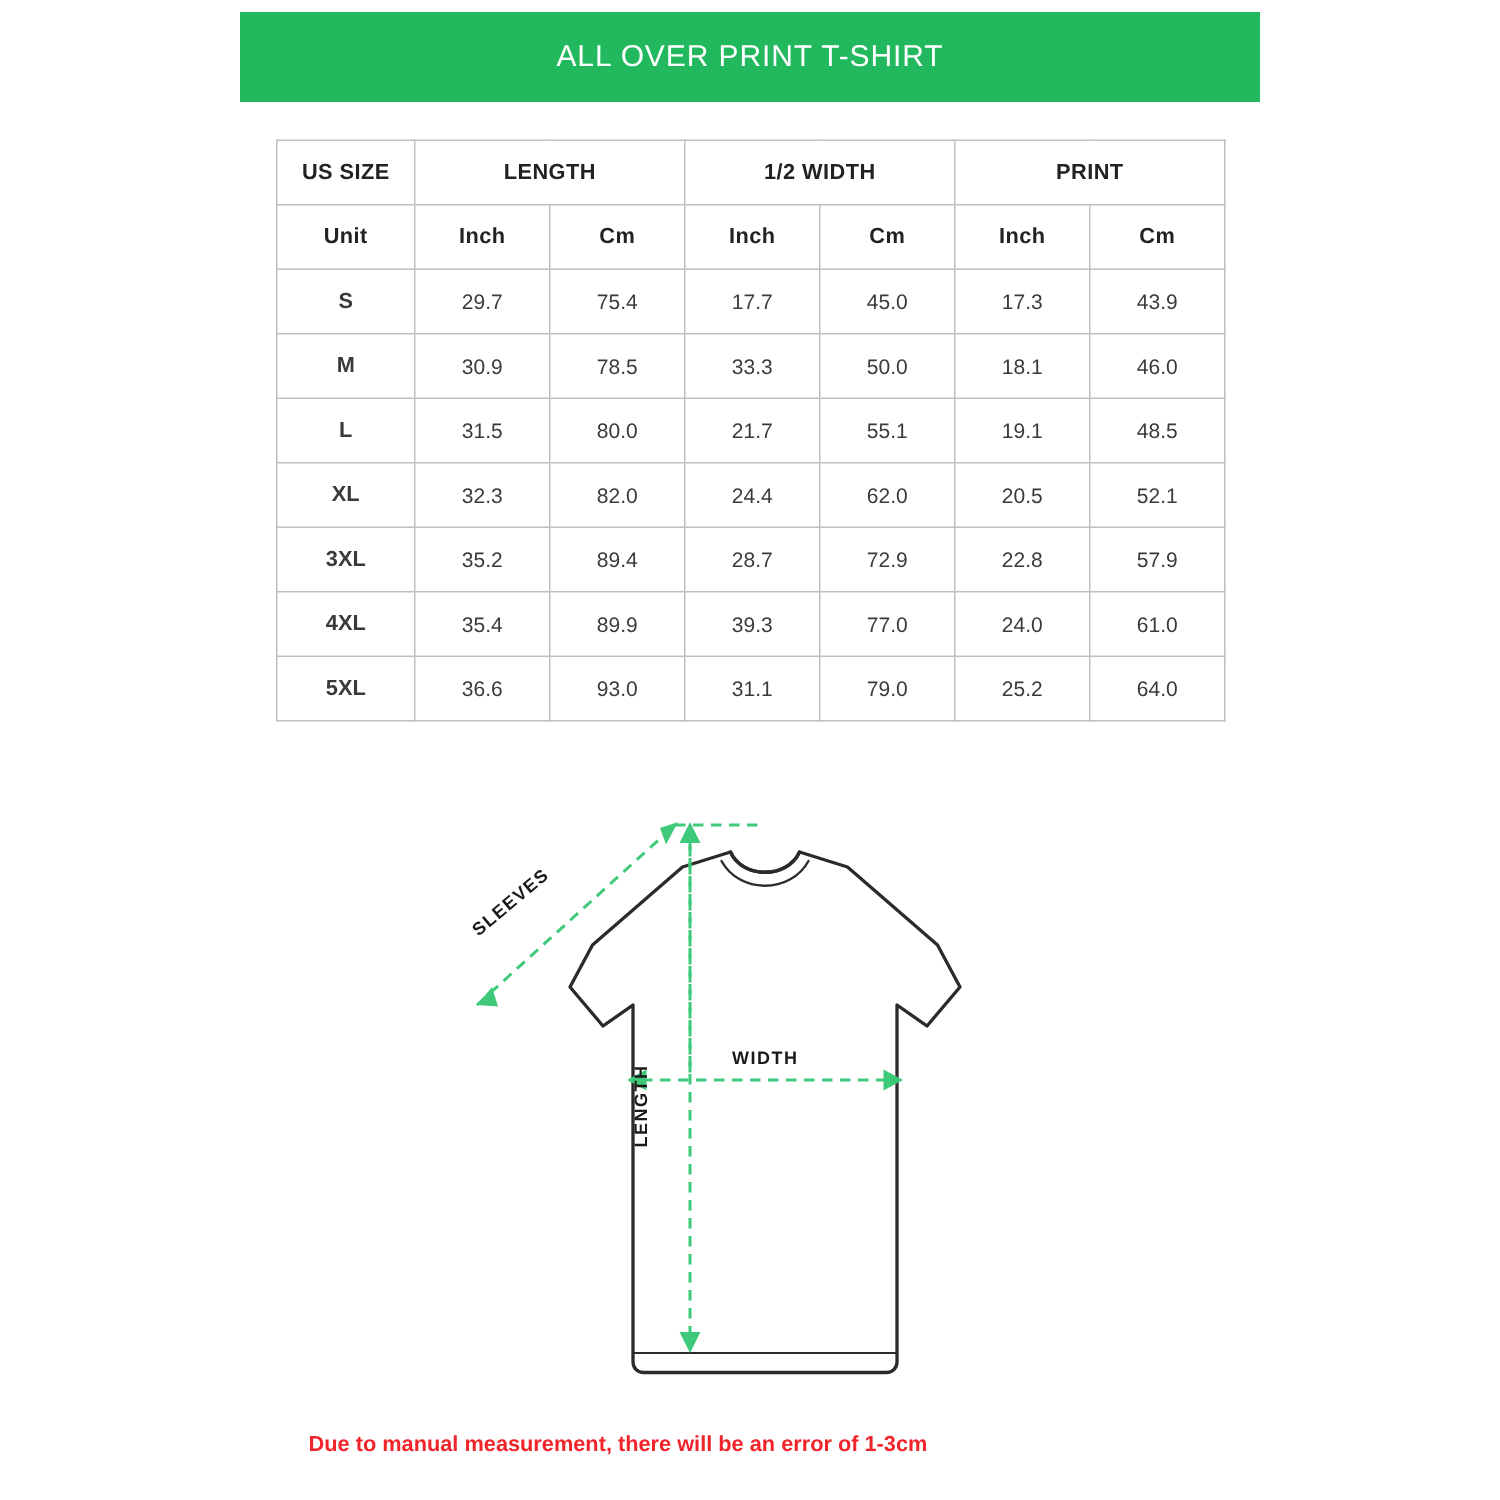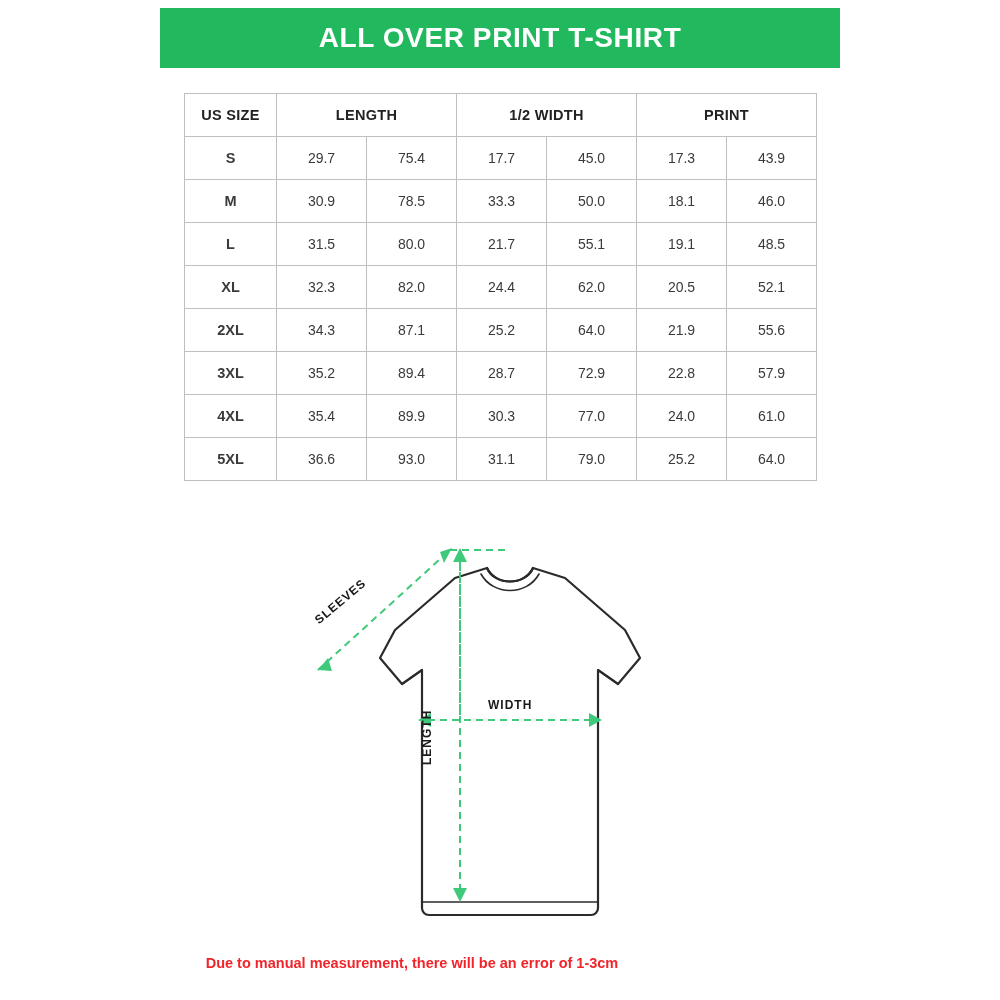--- a/index.html
+++ b/index.html
@@ -23,22 +23,22 @@
     top: 8px;
     width: 680px;
     height: 60px;
     background: #22b95e;
     display: flex;
     align-items: center;
     justify-content: center;
   }
   .header-title {
     color: #ffffff;
-    font-size: 28px;
-    font-weight: bold;
+    font-size: 20px;
+    font-weight: normal;
     letter-spacing: 0.6px;
   }
 
   
   .size-table-wrap {
     position: absolute;
     left: 184px;
     top: 93px;
     width: 632px;
   }
@@ -137,20 +137,29 @@
         <col class="col-val">
         <col class="col-val">
     </colgroup>
     <thead>
       <tr>
         <th>US SIZE</th>
         <th colspan="2">LENGTH</th>
         <th colspan="2">1/2 WIDTH</th>
         <th colspan="2">PRINT</th>
       </tr>
+      <tr>
+        <th>Unit</th>
+        <th>Inch</th>
+        <th>Cm</th>
+        <th>Inch</th>
+        <th>Cm</th>
+        <th>Inch</th>
+        <th>Cm</th>
+      </tr>
     </thead>
     <tbody>
       <tr>
         <td class="size-cell">S</td>
         <td>29.7</td>
         <td>75.4</td>
         <td>17.7</td>
         <td>45.0</td>
         <td>17.3</td>
         <td>43.9</td>
@@ -176,42 +185,33 @@
       <tr>
         <td class="size-cell">XL</td>
         <td>32.3</td>
         <td>82.0</td>
         <td>24.4</td>
         <td>62.0</td>
         <td>20.5</td>
         <td>52.1</td>
       </tr>
       <tr>
-        <td class="size-cell">2XL</td>
-        <td>34.3</td>
-        <td>87.1</td>
-        <td>25.2</td>
-        <td>64.0</td>
-        <td>21.9</td>
-        <td>55.6</td>
-      </tr>
-      <tr>
         <td class="size-cell">3XL</td>
         <td>35.2</td>
         <td>89.4</td>
         <td>28.7</td>
         <td>72.9</td>
         <td>22.8</td>
         <td>57.9</td>
       </tr>
       <tr>
         <td class="size-cell">4XL</td>
         <td>35.4</td>
         <td>89.9</td>
-        <td>30.3</td>
+        <td>39.3</td>
         <td>77.0</td>
         <td>24.0</td>
         <td>61.0</td>
       </tr>
       <tr>
         <td class="size-cell">5XL</td>
         <td>36.6</td>
         <td>93.0</td>
         <td>31.1</td>
         <td>79.0</td>

